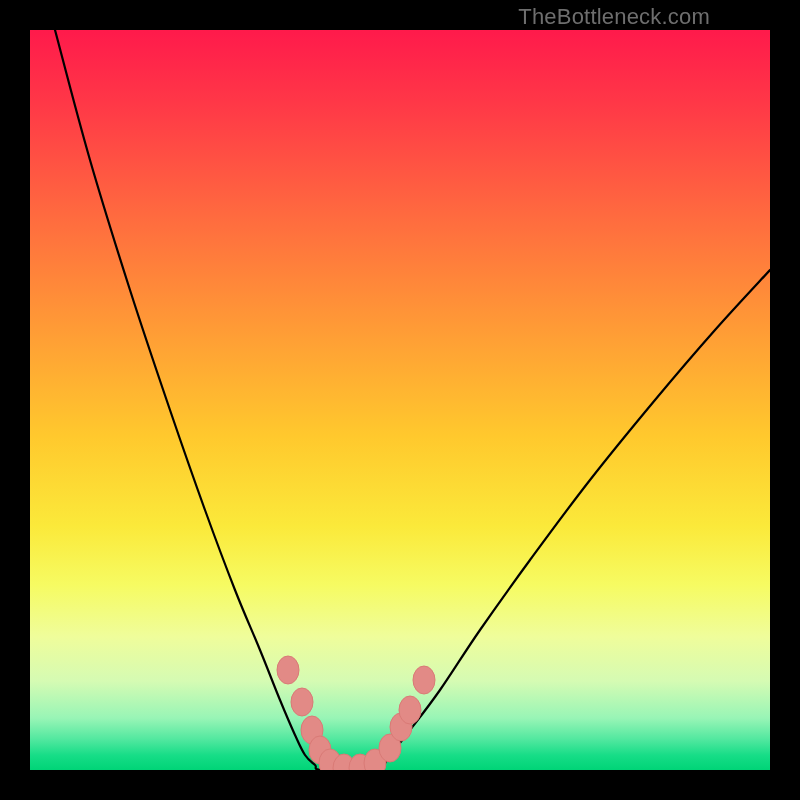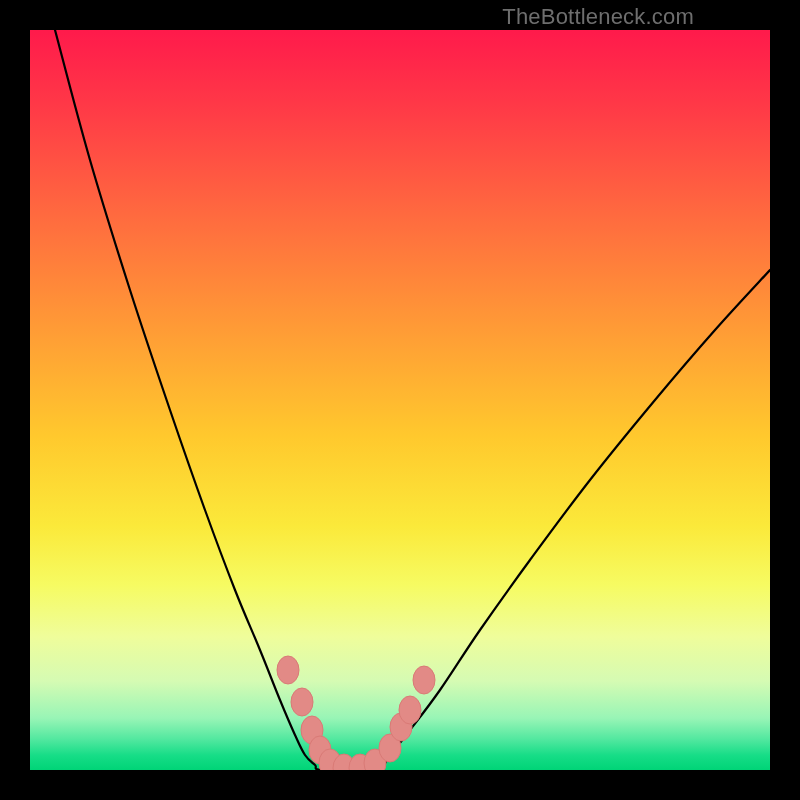--- a/index.html
+++ b/index.html
@@ -9,20 +9,21 @@
     height: 800px;
     background: #000;
     font-family: Arial, Helvetica, sans-serif;
     overflow: hidden;
   }
   .frame {
     position: absolute;
     left: 0; top: 0;
     width: 704px; height: 800px;
     background: #000;
+    padding-left: 16px;
   }
   .plot {
     position: absolute;
     left: 30px;
     top: 30px;
     width: 740px;
     height: 740px;
     overflow: hidden;
   }
   .gradient {

